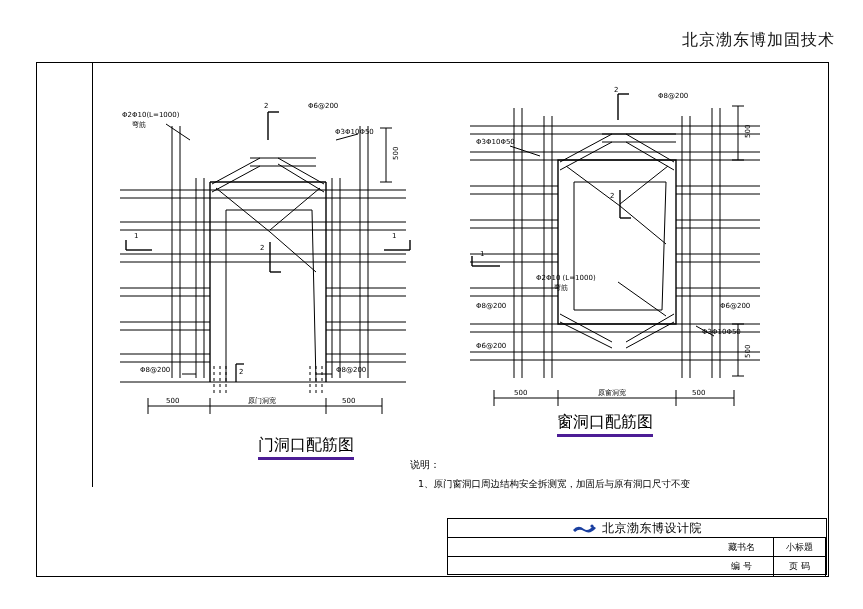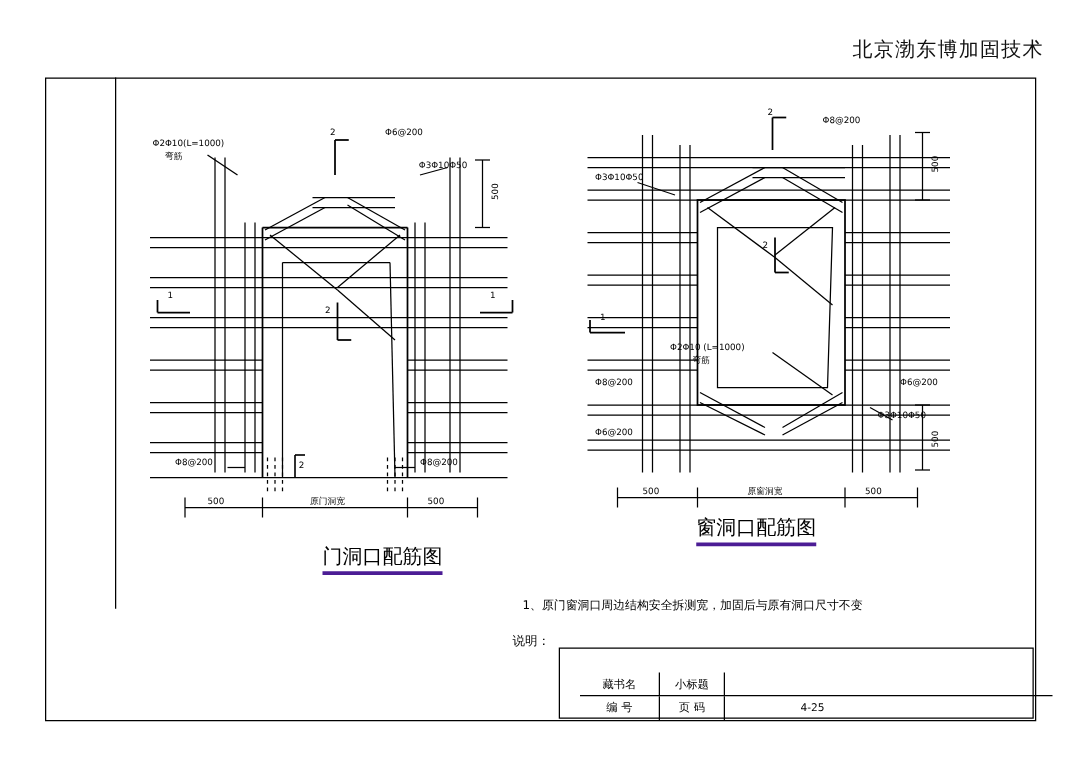--- a/index.html
+++ b/index.html
@@ -25,40 +25,40 @@
   .dwg{position:absolute;}
   .dwg svg{display:block;overflow:visible;}
 
   
   .cap{
     position:absolute;font-family:Liberation Serif, serif;
     font-size:16px;border-bottom:3px solid #4c1d95;padding-bottom:1px;white-space:nowrap;
   }
 
   
-  .note-title{position:absolute;left:410px;top:458px;font-size:10px;font-family:Liberation Serif, serif;margin-top:48px;}
+  .note-title{position:absolute;left:410px;top:458px;font-size:10px;font-family:Liberation Serif, serif;}
   .note-1{position:absolute;left:418px;top:478px;font-size:9.5px;font-family:"DejaVu Sans",sans-serif;white-space:nowrap;}
 
   
   .tb{
     position:absolute;left:447px;top:518px;width:380px;height:57px;
     border:1.2px solid #000;box-sizing:border-box;
   }
   .tb-logo-row{
     position:absolute;left:0;top:0;width:100%;height:19px;
     border-bottom:1.1px solid #000;box-sizing:border-box;
     display:flex;align-items:center;justify-content:center;
   }
   .tb-logo-row .logo-mark{
     width:26px;height:13px;margin-right:4px;position:relative;
   }
   .tb-logo-row .logo-text{
     font-family:"DejaVu Serif","Liberation Serif",serif;font-size:12px;letter-spacing:.5px;
   }
-  .tb-row{position:absolute;left:16px;width:100%;height:19px;display:flex;box-sizing:border-box;}
+  .tb-row{position:absolute;left:0;width:100%;height:19px;display:flex;box-sizing:border-box;justify-content:flex-end;}
   .tb-row.r2{top:19px;border-bottom:1.1px solid #000;}
   .tb-row.r3{top:38px;}
   .tb-cell{
     box-sizing:border-box;border-right:1.1px solid #000;
     display:flex;align-items:center;justify-content:center;
     font-size:9px;font-family:"DejaVu Sans",sans-serif;text-align:center;overflow:hidden;
   }
   .tb-cell.last{border-right:none;}
   .c1{width:64px;}
   .c2{width:122px;font-size:7px;letter-spacing:-0.3px;}
@@ -306,26 +306,36 @@
       </g>
     </svg>
   </div>
 
   <div class="cap" style="left:557px;top:412px;">窗洞口配筋图</div>
 
   <div class="note-title">说明：</div>
   <div class="note-1">1、原门窗洞口周边结构安全拆测宽，加固后与原有洞口尺寸不变</div>
 
   <div class="tb">
+    <div class="tb-logo-row">
+      <span class="logo-mark">
+        <svg width="26" height="13" viewBox="0 0 26 13">
+          <g fill="#1a3fa0">
+            <path d="M1 7 Q6 1 12 6 Q16 9 21 3 L24 5 Q18 12 12 8 Q7 5 3 9 Z"></path>
+            <circle cx="20" cy="3" r="1.6"></circle>
+          </g>
+        </svg>
+      </span>
+      <span class="logo-text">北京渤东博设计院</span>
+    </div>
 
     <div class="tb-row r2">
       <div class="tb-cell c1">藏书名</div>
       <div class="tb-cell c3">小标题</div>
     </div>
 
     <div class="tb-row r3">
       <div class="tb-cell c1">编    号</div>
       <div class="tb-cell c3">页    码</div>
-      <div class="tb-cell c4 last val-small">4-25</div>
     </div>
   </div>
 
 </div>
 
 </body></html>

